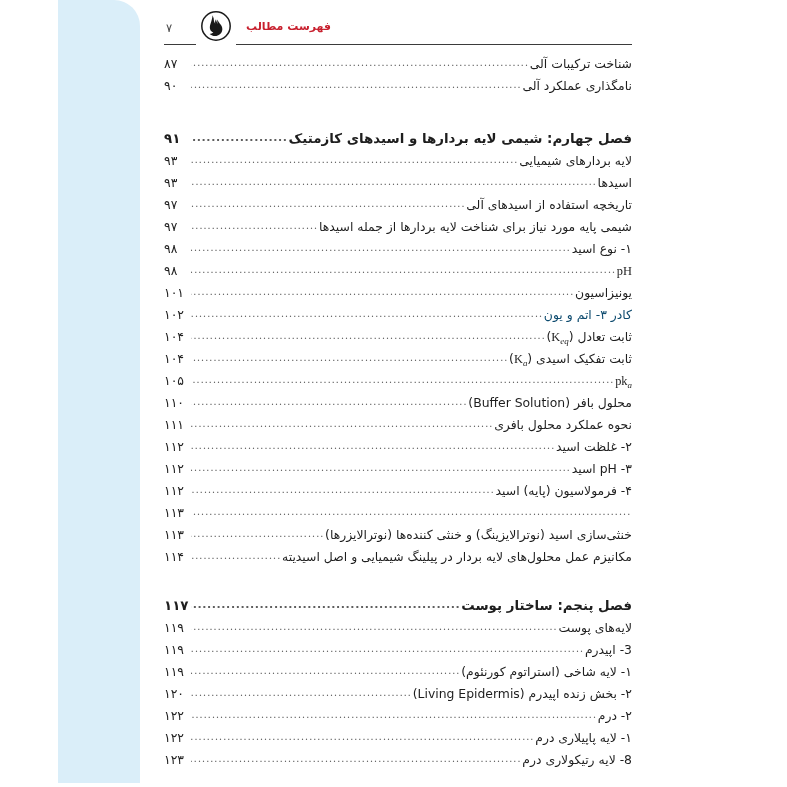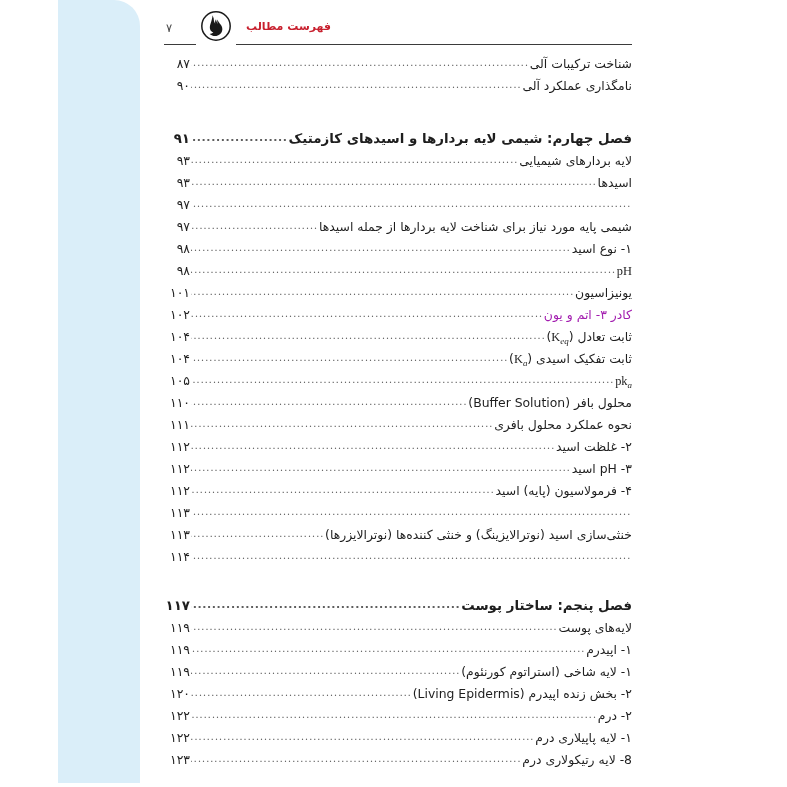--- a/index.html
+++ b/index.html
@@ -127,36 +127,36 @@
     position: absolute;
     bottom: 0.08em;
     right: 0;
     left: 0;
     white-space: nowrap;
     overflow: hidden;
   }
   .toc-row .rw-page {
     flex: 0 0 auto;
     min-width: 26px;
-    text-align: right;
+    text-align: left;
     font-size: 12.4px;
     color: #1e1e1e;
   }
 
   
   .toc-row.chapter {
     font-weight: bold;
     font-size: 13.4px;
     height: 23px;
   }
   .toc-row.chapter .rw-page { font-size: 13.4px; font-weight: bold; }
   .toc-row.chapter .rw-dots::before { color: #5e5e5e; }
 
   
-  .toc-row.boxed .rw-title { color: #a21caf; }
+  .toc-row.boxed .rw-title { color: #0c4a6e; }
 
   
   .gap-lg { height: 30px; }
   .gap-md { height: 26px; }
 
   .latin { font-family: "Liberation Serif", "DejaVu Serif", serif; }
   sub { font-size: 0.72em; font-style: italic; }
 </style>
 </head>
 <body>
@@ -205,20 +205,21 @@
           <span class="rw-title">لایه بردارهای شیمیایی</span>
           <span class="rw-dots"></span>
           <span class="rw-page">۹۳</span>
         </div>
         <div class="toc-row normal">
           <span class="rw-title">اسیدها</span>
           <span class="rw-dots"></span>
           <span class="rw-page">۹۳</span>
         </div>
         <div class="toc-row normal">
+          <span class="rw-title">تاریخچه استفاده از اسیدهای آلی</span>
           <span class="rw-dots"></span>
           <span class="rw-page">۹۷</span>
         </div>
         <div class="toc-row normal">
           <span class="rw-title">شیمی پایه مورد نیاز برای شناخت لایه بردارها از جمله اسیدها</span>
           <span class="rw-dots"></span>
           <span class="rw-page">۹۷</span>
         </div>
         <div class="toc-row normal">
           <span class="rw-title">۱- نوع اسید</span>
@@ -283,36 +284,37 @@
         <div class="toc-row normal">
           <span class="rw-dots"></span>
           <span class="rw-page">۱۱۳</span>
         </div>
         <div class="toc-row normal">
           <span class="rw-title">خنثی‌سازی اسید (نوترالایزینگ) و خنثی کننده‌ها (نوترالایزرها)</span>
           <span class="rw-dots"></span>
           <span class="rw-page">۱۱۳</span>
         </div>
         <div class="toc-row normal">
+          <span class="rw-title">مکانیزم عمل محلول‌های لایه بردار در پیلینگ شیمیایی و اصل اسیدیته</span>
           <span class="rw-dots"></span>
           <span class="rw-page">۱۱۴</span>
         </div>
         <div class="gap-md"></div>
         <div class="toc-row chapter">
           <span class="rw-title">فصل پنجم: ساختار پوست</span>
           <span class="rw-dots"></span>
           <span class="rw-page">۱۱۷</span>
         </div>
         <div class="toc-row normal">
           <span class="rw-title">لایه‌های پوست</span>
           <span class="rw-dots"></span>
           <span class="rw-page">۱۱۹</span>
         </div>
         <div class="toc-row normal">
-          <span class="rw-title">۱- اپیدرم</span>
+          <span class="rw-title">3- اپیدرم</span>
           <span class="rw-dots"></span>
           <span class="rw-page">۱۱۹</span>
         </div>
         <div class="toc-row normal">
           <span class="rw-title">۱- لایه شاخی (استراتوم کورنئوم)</span>
           <span class="rw-dots"></span>
           <span class="rw-page">۱۱۹</span>
         </div>
         <div class="toc-row normal">
           <span class="rw-title">۲- بخش زنده اپیدرم (Living Epidermis)</span>

